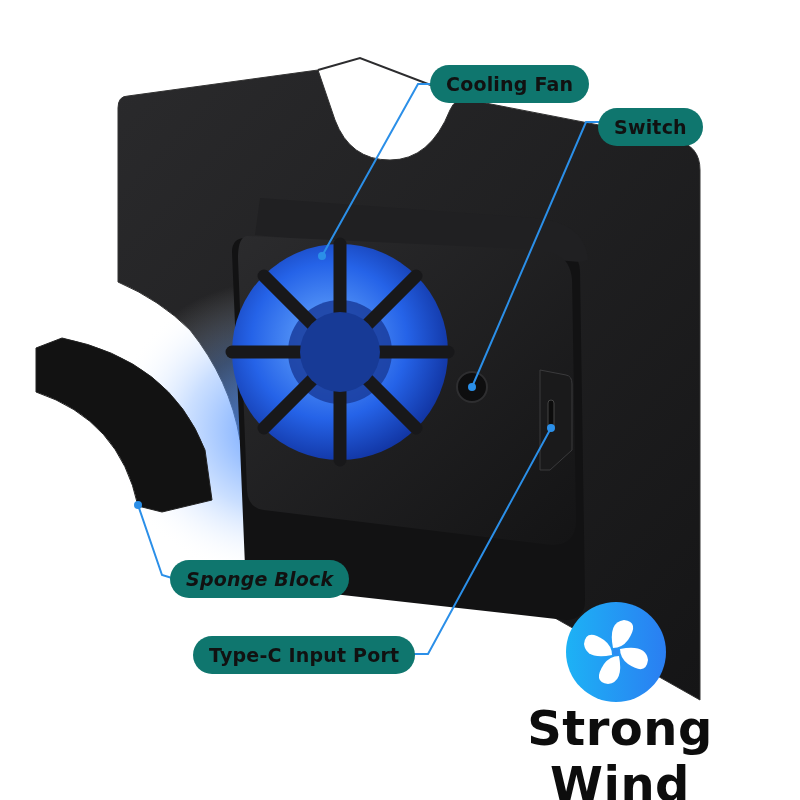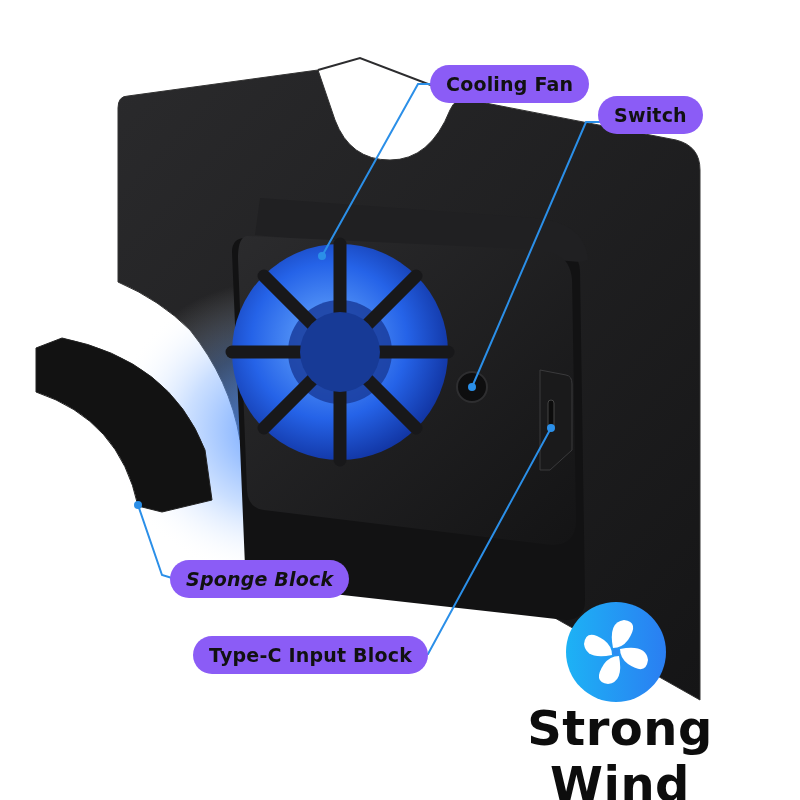--- a/index.html
+++ b/index.html
@@ -1,20 +1,20 @@
 <!DOCTYPE html>
 <html><head>
 <meta charset="utf-8">
 <style>
   html, body { margin:0; padding:0; background:#ffffff; }
   body { width:800px; height:800px; position:relative; overflow:hidden; font-family:"DejaVu Sans", sans-serif; }
   .stage { position:absolute; left:0; top:0; width:800px; height:800px; }
   .label {
     position:absolute; height:38px; line-height:38px; padding:0 16px;
-    background:#8b5cf6; border-radius:19px; color:#111;
+    background:#0f766e; border-radius:19px; color:#111;
     font-family:"DejaVu Sans", sans-serif; font-weight:bold; font-size:19px;
     letter-spacing:0.2px; white-space:nowrap;
   }
   .brand { position:absolute; left:470px; top:700px; width:300px; text-align:center;
     font-family:"DejaVu Sans", sans-serif; font-size:48px; font-weight:bold; color:#0d0d0d; letter-spacing:0.5px; }
   .logo { position:absolute; left:566px; top:602px; width:100px; height:100px; border-radius:50%;
     background:linear-gradient(90deg,#1db2f5 0%, #2a7ef2 100%); }
 </style>
 </head>
 <body>
@@ -106,17 +106,17 @@
   <g transform="translate(50,50)" fill="#ffffff">
     <path d="M-3 -4 Q-8 -30 8 -32 Q24 -30 12 -12 Q6 -4 -3 -4 Z"></path>
     <path d="M4 -3 Q30 -8 32 8 Q30 24 12 12 Q4 6 4 -3 Z"></path>
     <path d="M3 4 Q8 30 -8 32 Q-24 30 -12 12 Q-6 4 3 4 Z"></path>
     <path d="M-4 3 Q-30 8 -32 -8 Q-30 -24 -12 -12 Q-4 -6 -4 3 Z"></path>
     <circle cx="0" cy="0" r="3.5" fill="#2a8cf2"></circle>
   </g>
 </svg>
 
 <div class="label" style="left:430px; top:65px;">Cooling Fan</div>
-<div class="label" style="left:598px; top:96px;">Switch</div>
+<div class="label" style="left:598px; top:108px;">Switch</div>
 <div class="label" style="left:170px; top:560px;font-style:italic;">Sponge Block</div>
-<div class="label" style="left:193px; top:636px;">Type-C Input Block</div>
+<div class="label" style="left:193px; top:636px;">Type-C Input Port</div>
 
 <div class="brand">Strong Wind</div>
 
 </body></html>

